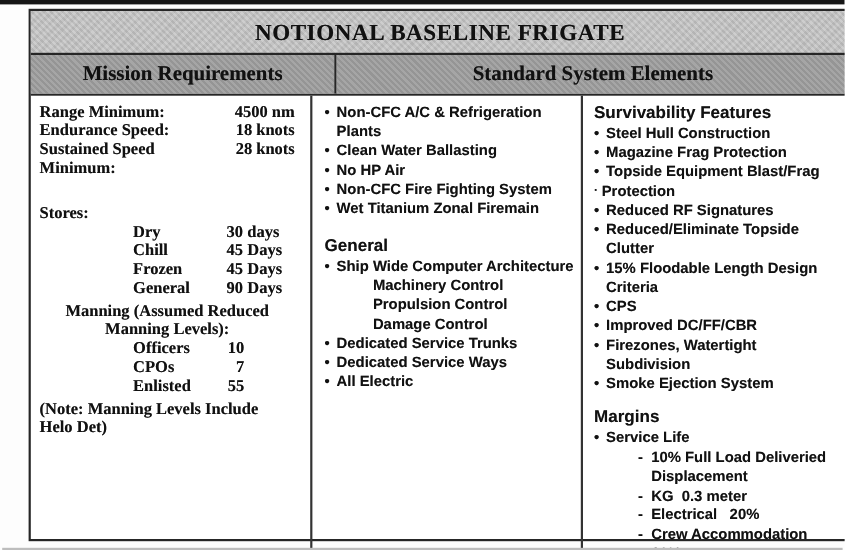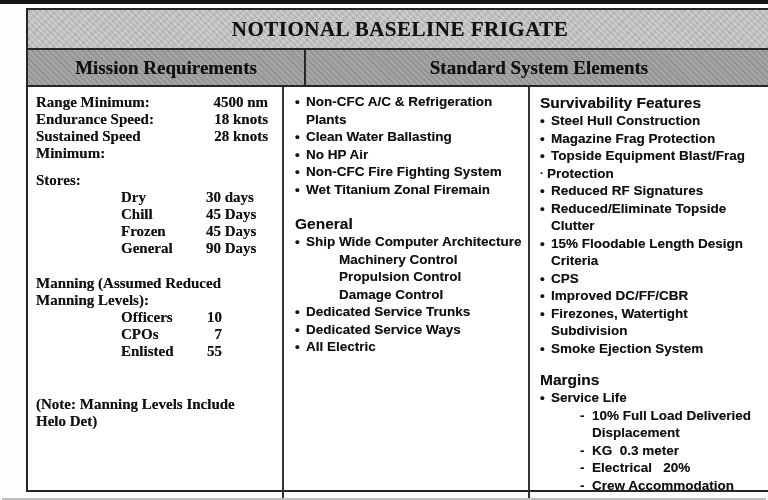--- a/index.html
+++ b/index.html
@@ -65,27 +65,27 @@
   .col-mission {
     width: 256px; flex: none; box-sizing: border-box;
     border-right: 2px solid #333;
     padding: 7px 14px 0 8px;
     font-family: "Liberation Serif", serif;
     font-weight: bold; font-size: 15px; line-height: 17px;
     text-shadow: 0 0 0.4px rgba(0,0,0,0.5);
   }
   .spec-row { display: flex; }
   .spec-value { margin-left: auto; padding-left: 4px; white-space: nowrap; }
-  .stores-heading { margin-top: 10px; }
+  .stores-heading { margin-top: 24px; }
   .kv-row { display: flex; padding-left: 85px; align-items: center; }
   .kv-label { width: 85px; flex: none; }
   .kv-value { white-space: pre; }
   .kv-value.num { width: 16px; flex: none; text-align: right; }
-  .manning-heading { margin-top: 18px; }
-  .note { margin-top: 36px; }
+  .manning-heading { margin-top: 4px; text-align: center; }
+  .note { margin-top: 4px; }
 
   
   .col-aux {
     width: 246px; flex: none; box-sizing: border-box;
     border-right: 2px solid #333;
     padding: 6px 6px 0 11px;
   }
   .col-surv { flex: 1; box-sizing: border-box; padding: 6px 6px 0 10px; }
   .col-aux, .col-surv {
     font-family: "Liberation Sans", sans-serif;

